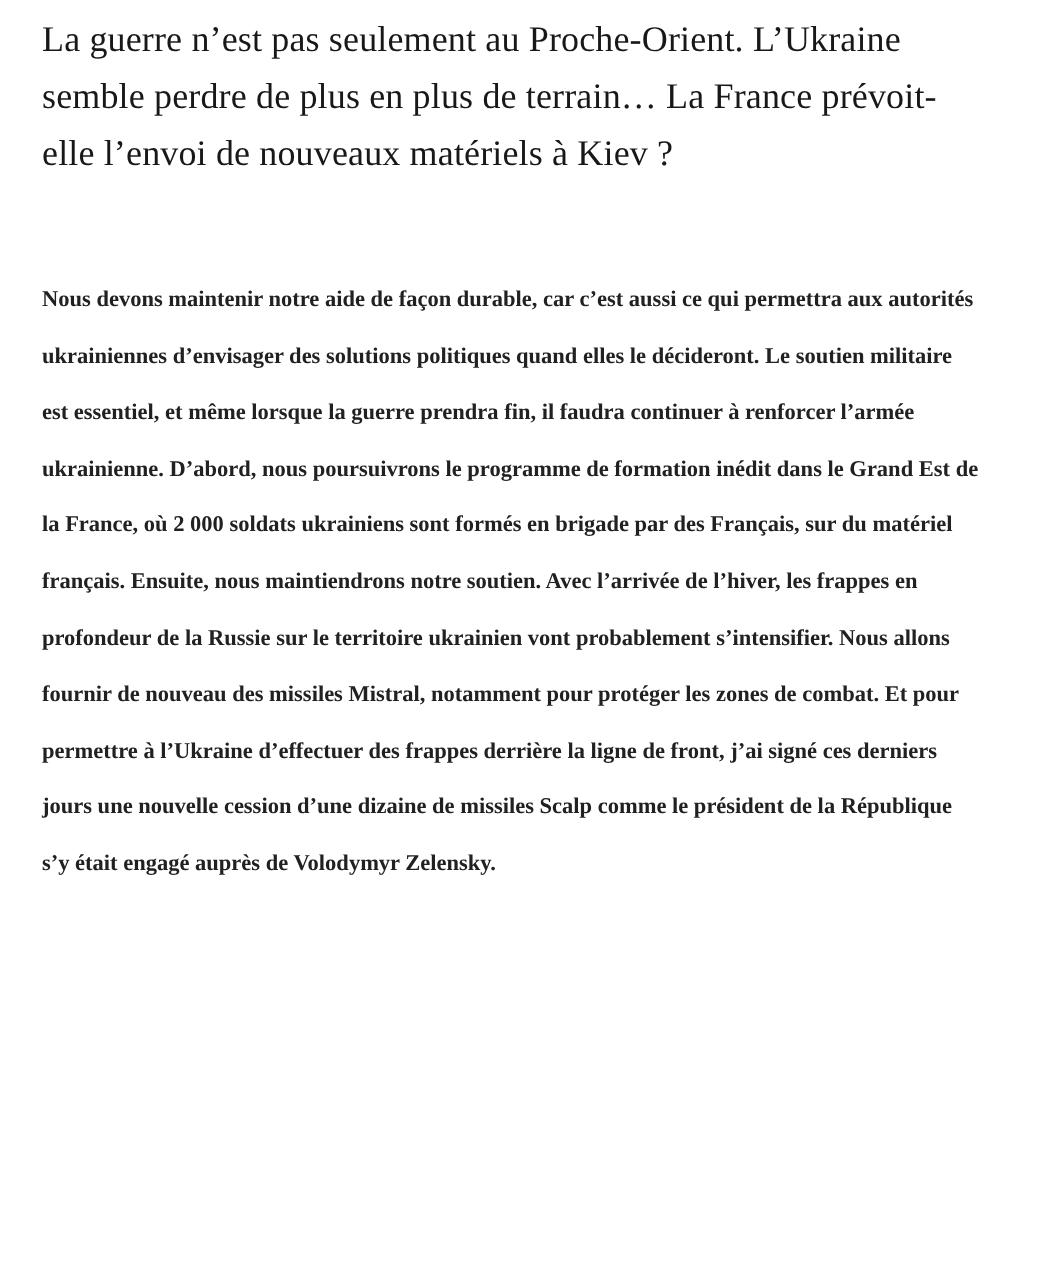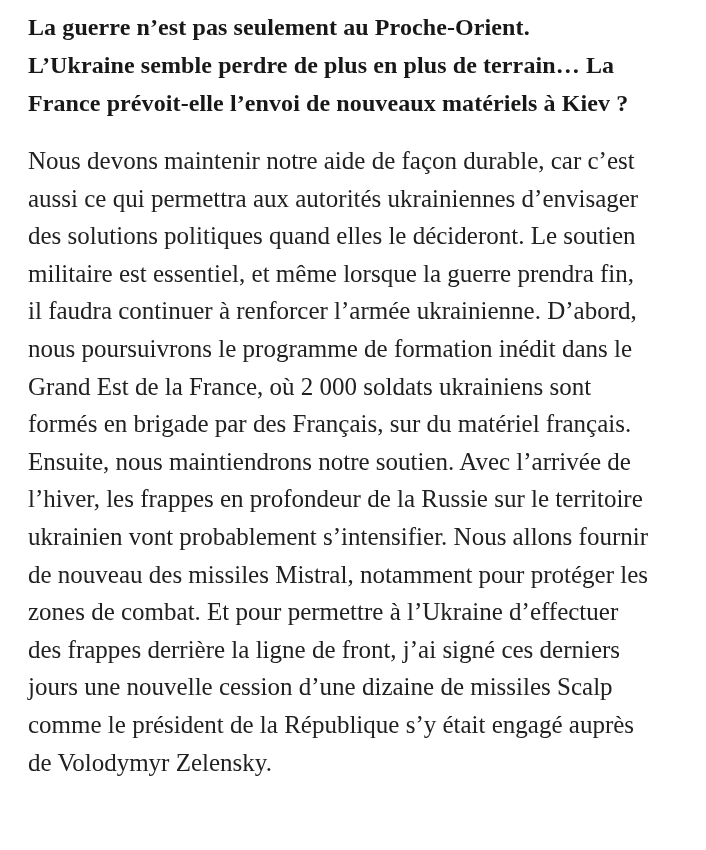--- a/index.html
+++ b/index.html
@@ -13,32 +13,32 @@
     overflow: hidden;
     font-family: "Liberation Serif", "DejaVu Serif", serif;
   }
   .article {
     padding: 8px 28px 0 28px;
   }
   .question {
     margin: 0;
     max-width: 608px;
     font-family: "Liberation Serif", "DejaVu Serif", serif;
-    font-weight: 700;
+    font-weight: 400;
     font-size: 24px;
     line-height: 38px;
     letter-spacing: 0.1px;
     color: #181818;
   }
   .answer {
-    margin: 20px 0 0 0;
+    margin: 60px 0 0 0;
     max-width: 625px;
     font-family: "Liberation Serif", "DejaVu Serif", serif;
-    font-weight: 400;
-    font-size: 25px;
+    font-weight: 700;
+    font-size: 15px;
     line-height: 37.6px;
     color: #212121;
   }
 </style>
 </head>
 <body>
 
 <article class="article">
   <h2 class="question">La guerre n’est pas seulement au Proche-Orient. L’Ukraine semble perdre de plus en plus de terrain… La France prévoit-elle l’envoi de nouveaux matériels à Kiev&nbsp;?</h2>
   <p class="answer">Nous devons maintenir notre aide de façon durable, car c’est aussi ce qui permettra aux autorités ukrainiennes d’envisager des solutions politiques quand elles le décideront. Le soutien militaire est essentiel, et même lorsque la guerre prendra fin, il faudra continuer à renforcer l’armée ukrainienne. D’abord, nous poursuivrons le programme de formation inédit dans le Grand Est de la France, où 2&nbsp;000 soldats ukrainiens sont formés en brigade par des Français, sur du matériel français. Ensuite, nous maintiendrons notre soutien. Avec l’arrivée de l’hiver, les frappes en profondeur de la Russie sur le territoire ukrainien vont probablement s’intensifier. Nous allons fournir de nouveau des missiles Mistral, notamment pour protéger les zones de combat. Et pour permettre à l’Ukraine d’effectuer des frappes derrière la ligne de front, j’ai signé ces derniers jours une nouvelle cession d’une dizaine de missiles Scalp comme le président de la République s’y était engagé auprès de Volodymyr Zelensky.</p>

